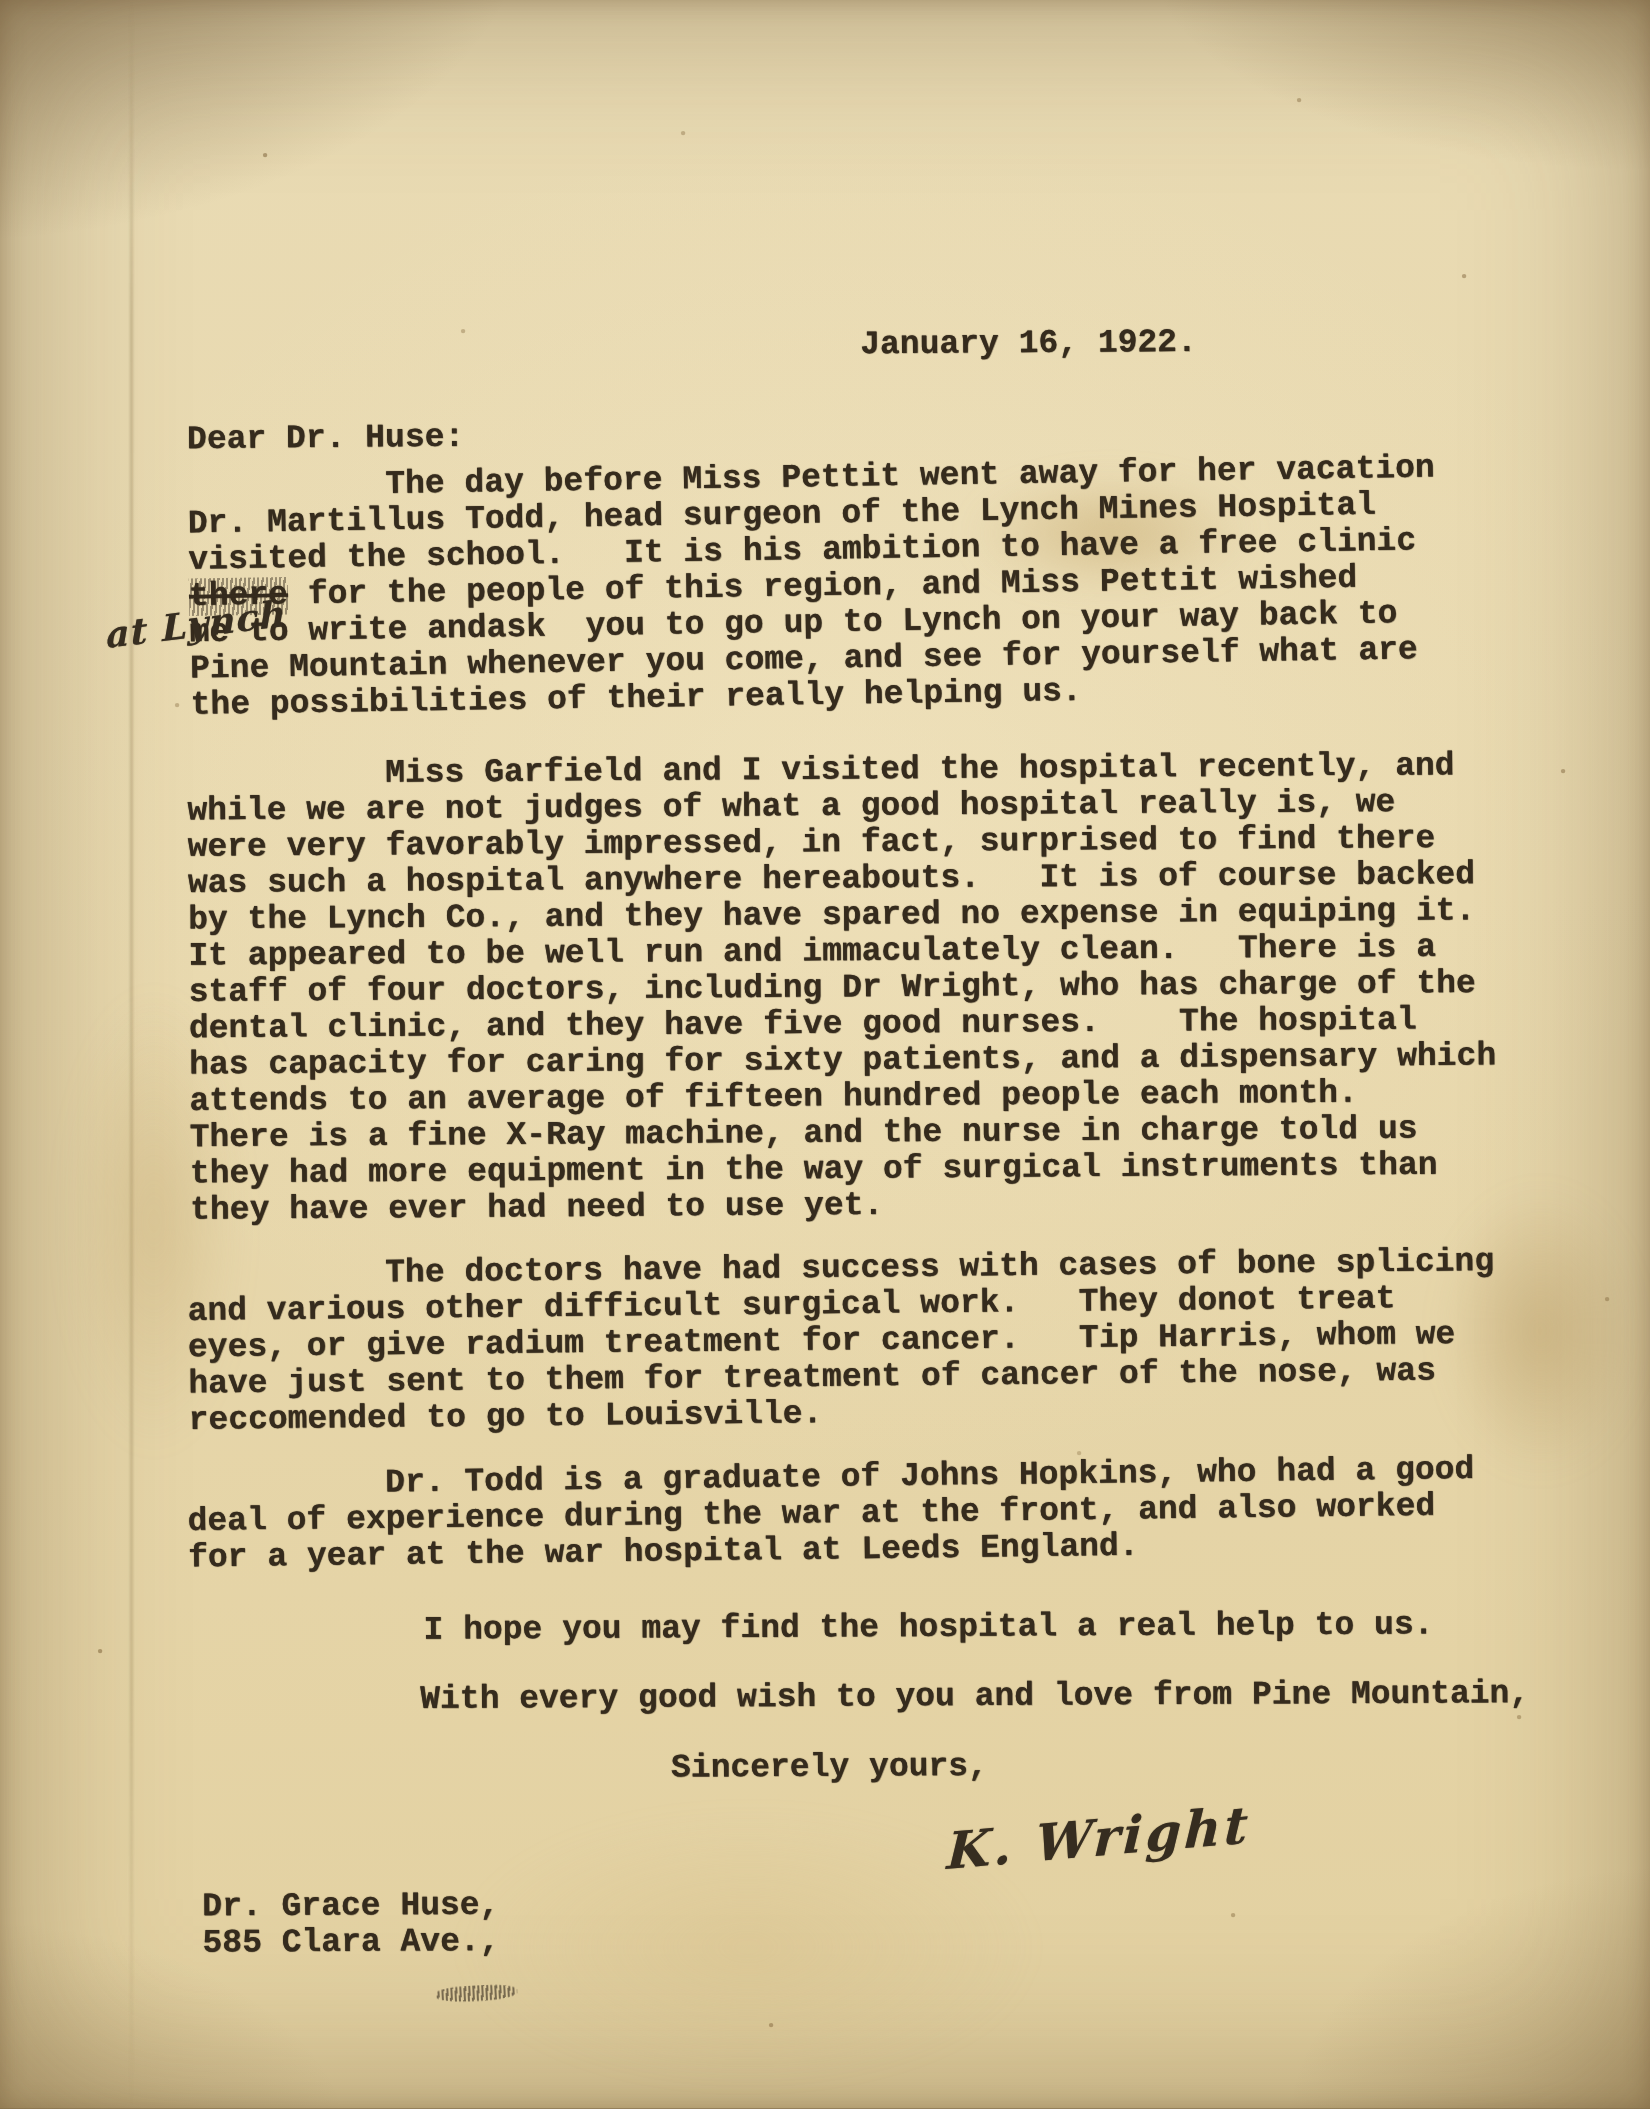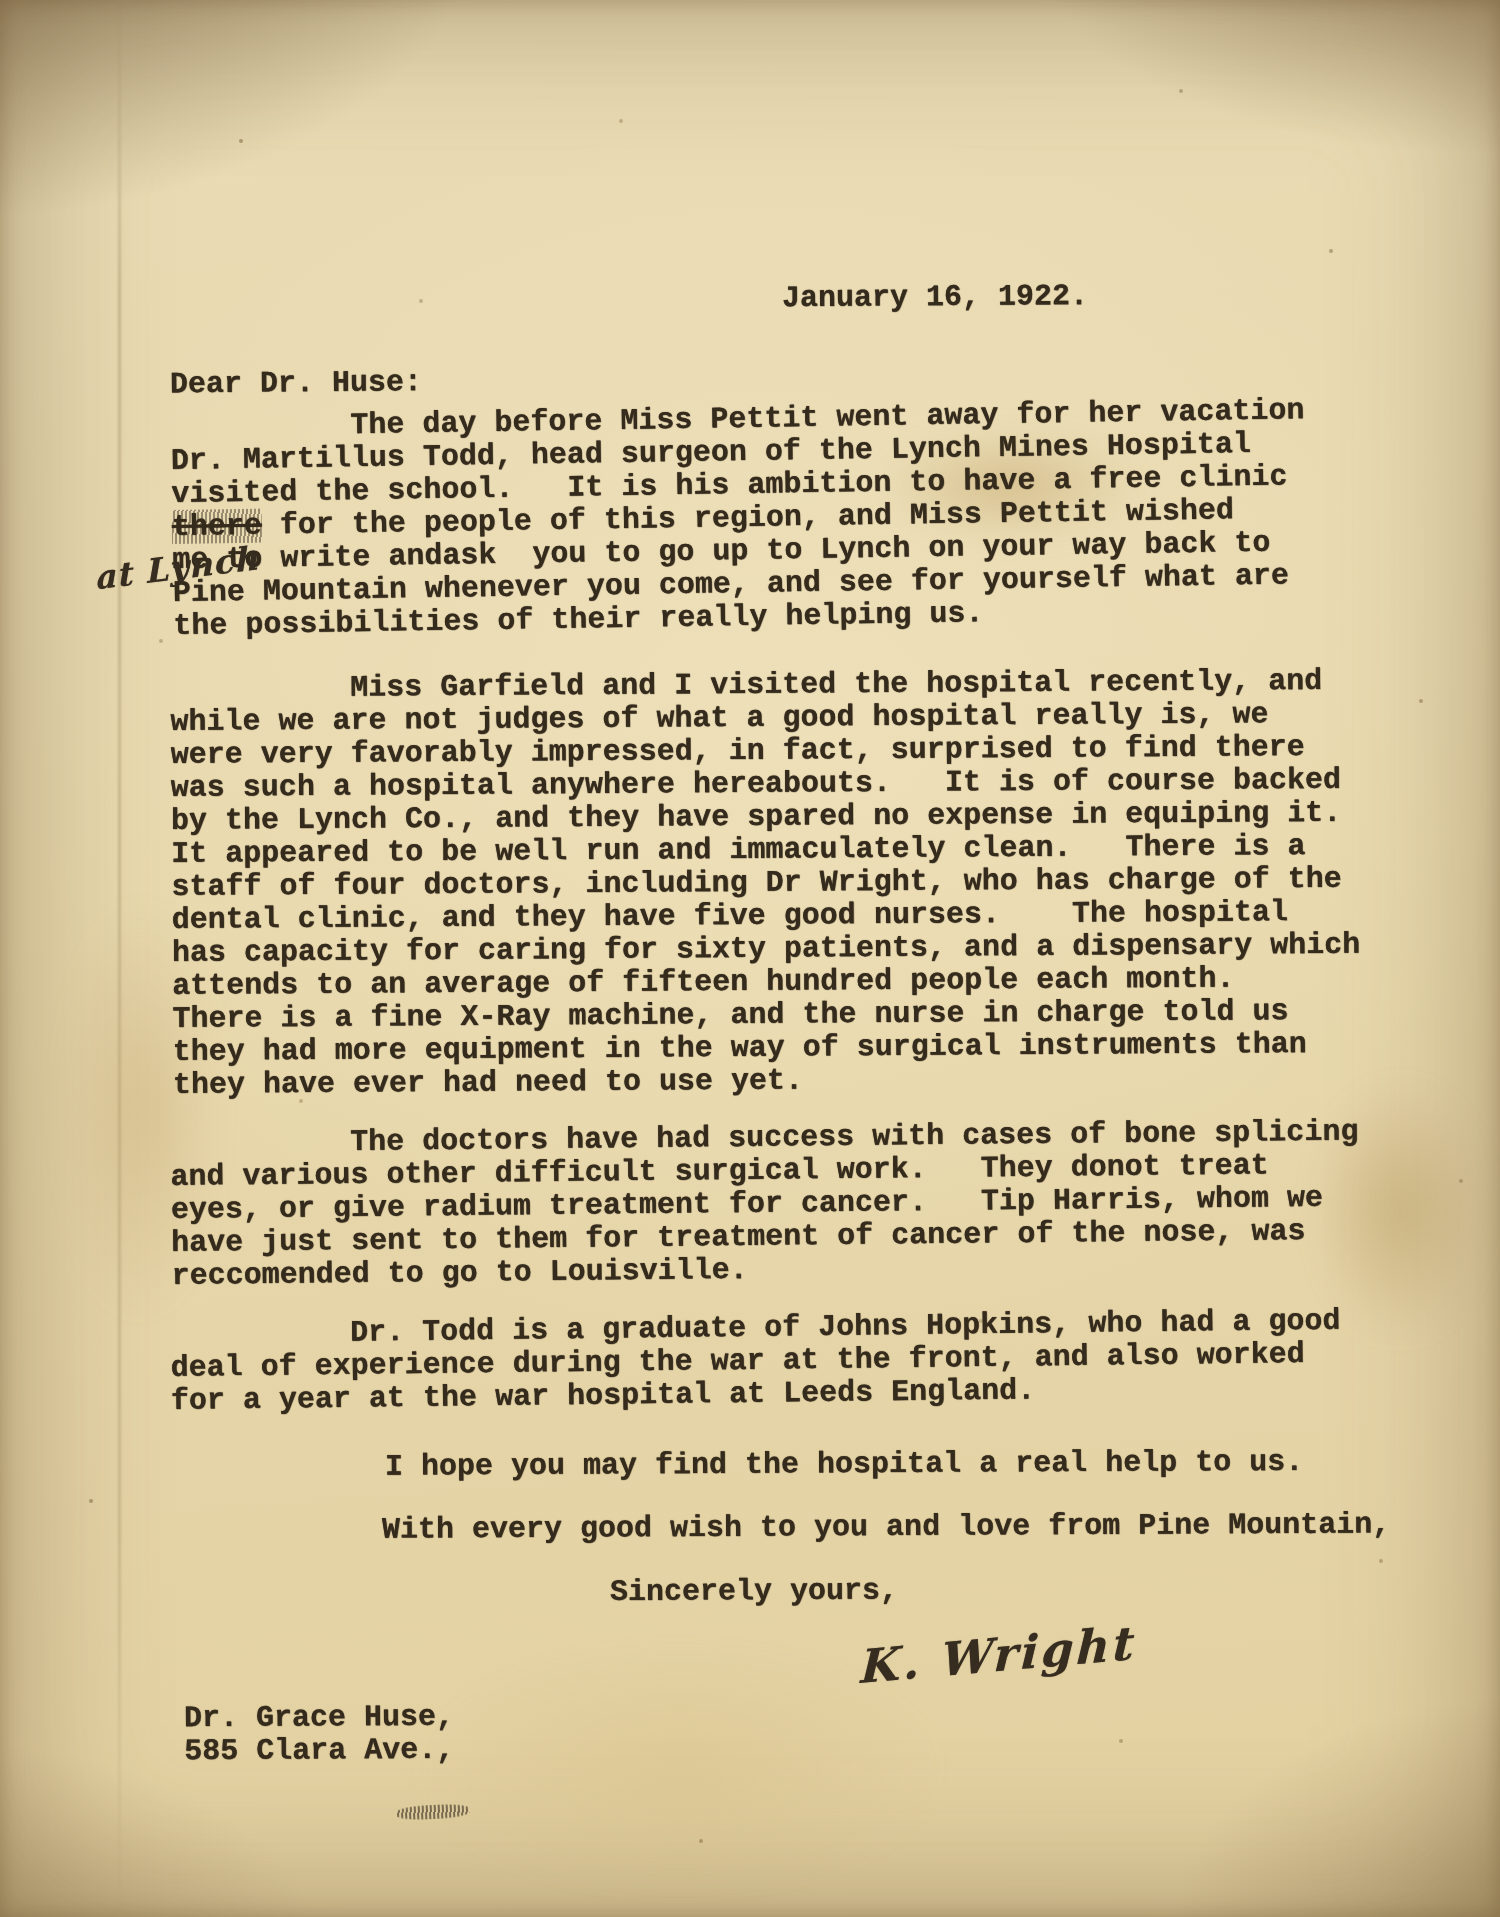--- a/index.html
+++ b/index.html
@@ -28,21 +28,21 @@
   .stain.s4{left:60px;top:900px;width:160px;height:420px;background:radial-gradient(ellipse,rgba(184,154,96,0.30),rgba(184,154,96,0) 70%);}
   .specks{position:absolute;left:0;top:0;width:2px;height:2px;border-radius:50%;background:transparent;
     box-shadow:
       240px 140px 0 1px rgba(120,92,50,0.5), 1330px 250px 0 1px rgba(120,92,50,0.45),
       1180px 90px 0 1px rgba(120,92,50,0.4), 420px 300px 0 1px rgba(120,92,50,0.35),
       1420px 700px 0 1px rgba(120,92,50,0.45), 90px 1500px 0 1px rgba(120,92,50,0.5),
       1380px 1560px 0 1px rgba(120,92,50,0.4), 700px 1840px 0 1px rgba(120,92,50,0.45),
       1120px 1740px 0 1px rgba(120,92,50,0.4), 300px 1100px 0 1px rgba(120,92,50,0.35),
       980px 1320px 0 1px rgba(120,92,50,0.3), 160px 640px 0 1px rgba(120,92,50,0.35),
       1460px 1180px 0 1px rgba(120,92,50,0.4), 620px 120px 0 1px rgba(120,92,50,0.35);}
-  .content{position:absolute;left:170px;top:280px;width:1240px;
+  .content{position:absolute;left:170px;top:296px;width:1240px;
     font-size:30px;line-height:33px;font-weight:700;
     text-shadow:0 0 1px rgba(48,38,24,0.75), 0.5px 0.5px 0 rgba(48,38,24,0.3);}
   .para{white-space:pre-wrap;}
   .date{margin-left:612px;transform:rotate(-0.4deg);}
   .salutation{margin-top:50px;transform:rotate(-0.5deg);}
   .p1{margin-top:16px;transform:rotate(-0.9deg);transform-origin:left top;}
   .p2{margin-top:30px;transform:rotate(-0.4deg);transform-origin:left top;}
   .p3{margin-top:26px;transform:rotate(-0.6deg);transform-origin:left top;}
   .p4{margin-top:26px;transform:rotate(-0.7deg);transform-origin:left top;}
   .p5{margin-top:30px;margin-left:215px;transform:rotate(-0.3deg);}

